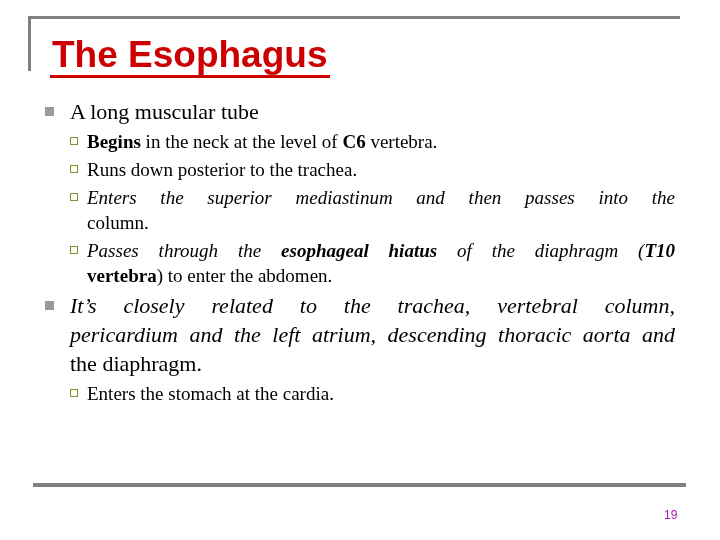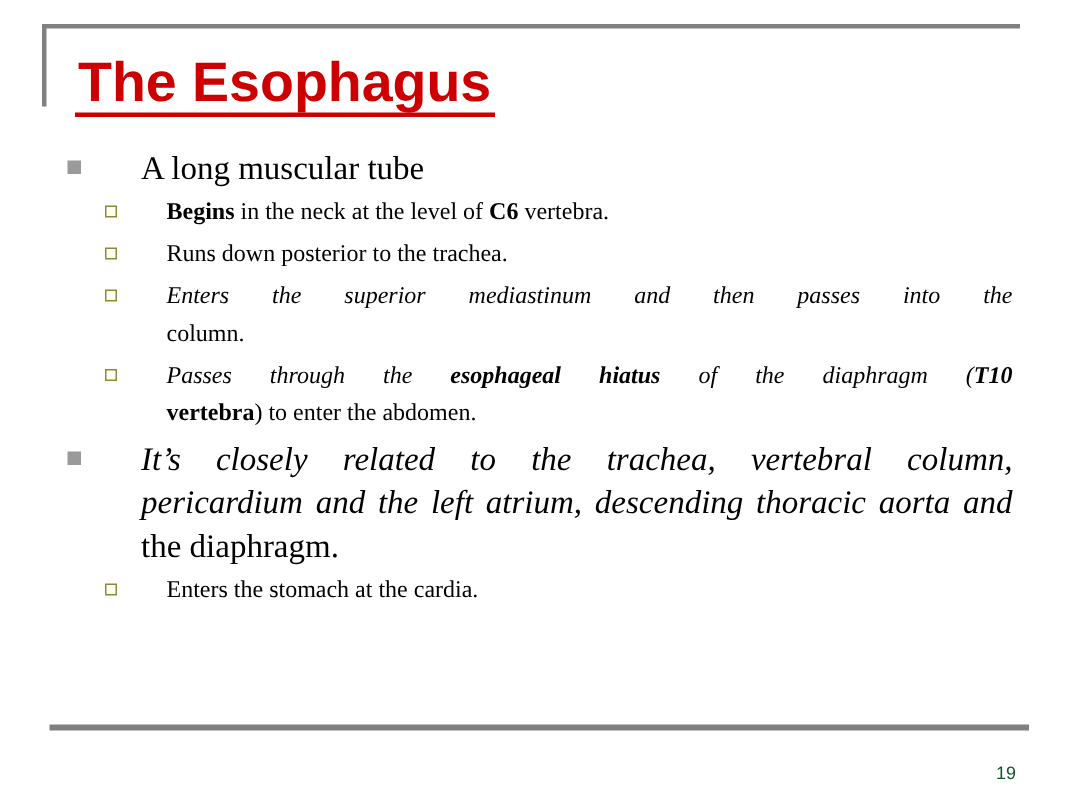--- a/index.html
+++ b/index.html
@@ -21,38 +21,38 @@
     color:var(--accent-red,#cc0000);
     border-bottom:3px solid var(--accent-red,#cc0000);
     padding:0 3px 2px 2px; display:inline-block;
     letter-spacing:0px;
   }
 
   #slide-body { position:absolute; left:45px; top:97px; width:630px; }
 
   .row { display:flex; margin-bottom:3px; }
   .row.l1 { font-size:22px; line-height:29px; }
-  .row.l2 { font-size:16px; line-height:25px; margin-left:25px; }
+  .row.l2 { font-size:19px; line-height:25px; margin-left:25px; }
 
   .m1 { flex:none; width:9px; height:9px; margin:10px 16px 0 0;
         background:var(--bullet-gray,#999); }
   .m2 { flex:none; width:6px; height:6px; margin:8px 9px 0 0;
         border:1.5px solid var(--bullet-olive,#8a8a3d);
         background:var(--bullet-olive-fill,#fffff2); }
 
-  .txt { flex:1; min-width:0;margin-left:24px; }
+  .txt { flex:1; min-width:0; }
   .line { text-align:left; }
   .line.j     { text-align:justify; text-align-last:justify;font-style:italic; }
   .line.jlast { text-align:justify; text-align-last:left; }
   .line b { font-weight:bold; }
 
   #page-number {
     position:absolute; left:664px; top:508px;
     font-family:"Liberation Sans", sans-serif;
-    font-size:12px; color:#14532d;
+    font-size:12px; color:#a21caf;
   }
 </style>
 </head>
 <body style="--accent-red: #cc0000; --line-gray: #808080; --bullet-gray: #9a9a9a; --bullet-olive: #8a8a3d; --bullet-olive-fill: #fffff2;">
 
 <div class="rule" id="top-rule"></div>
 <div class="rule" id="accent-bar"></div>
 <div class="rule" id="footer-rule"></div>
 
 <h1 id="slide-title">The Esophagus</h1>

